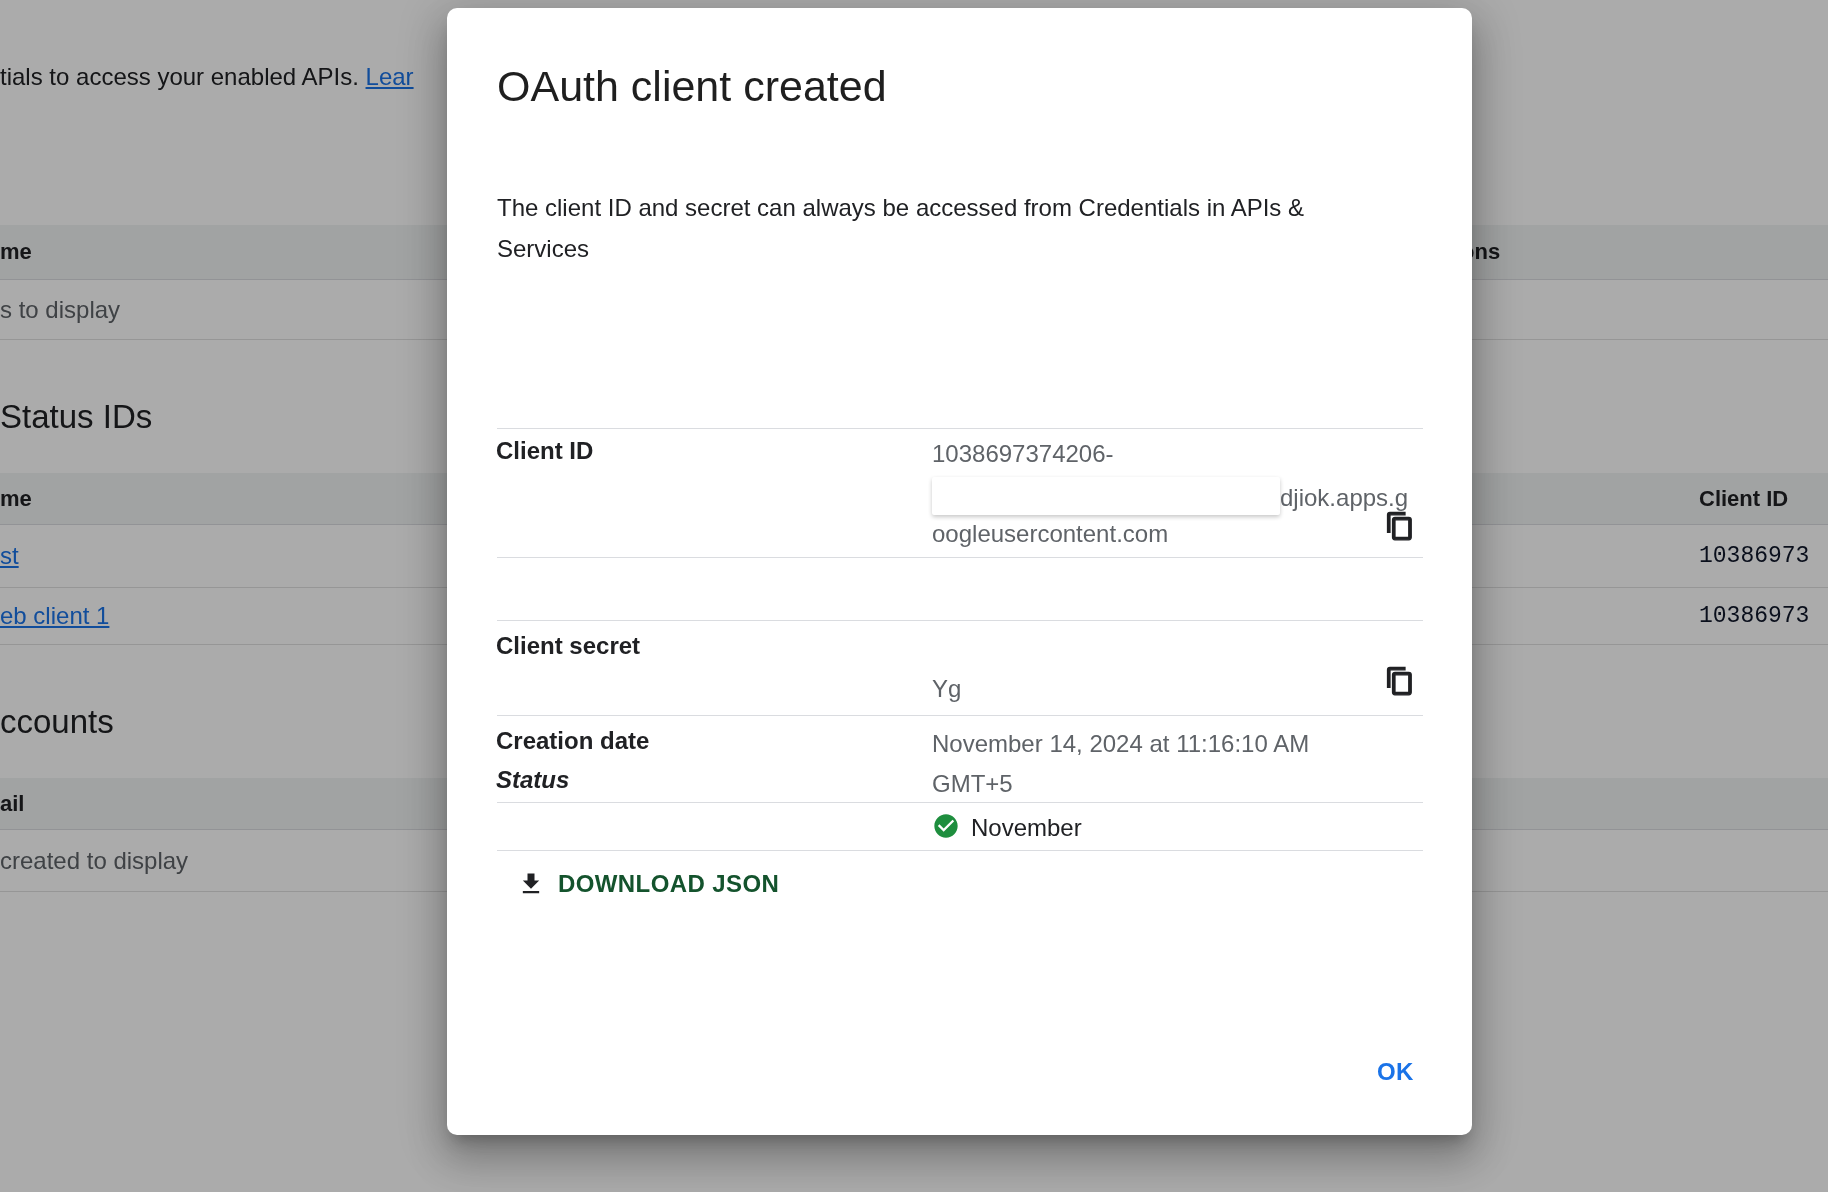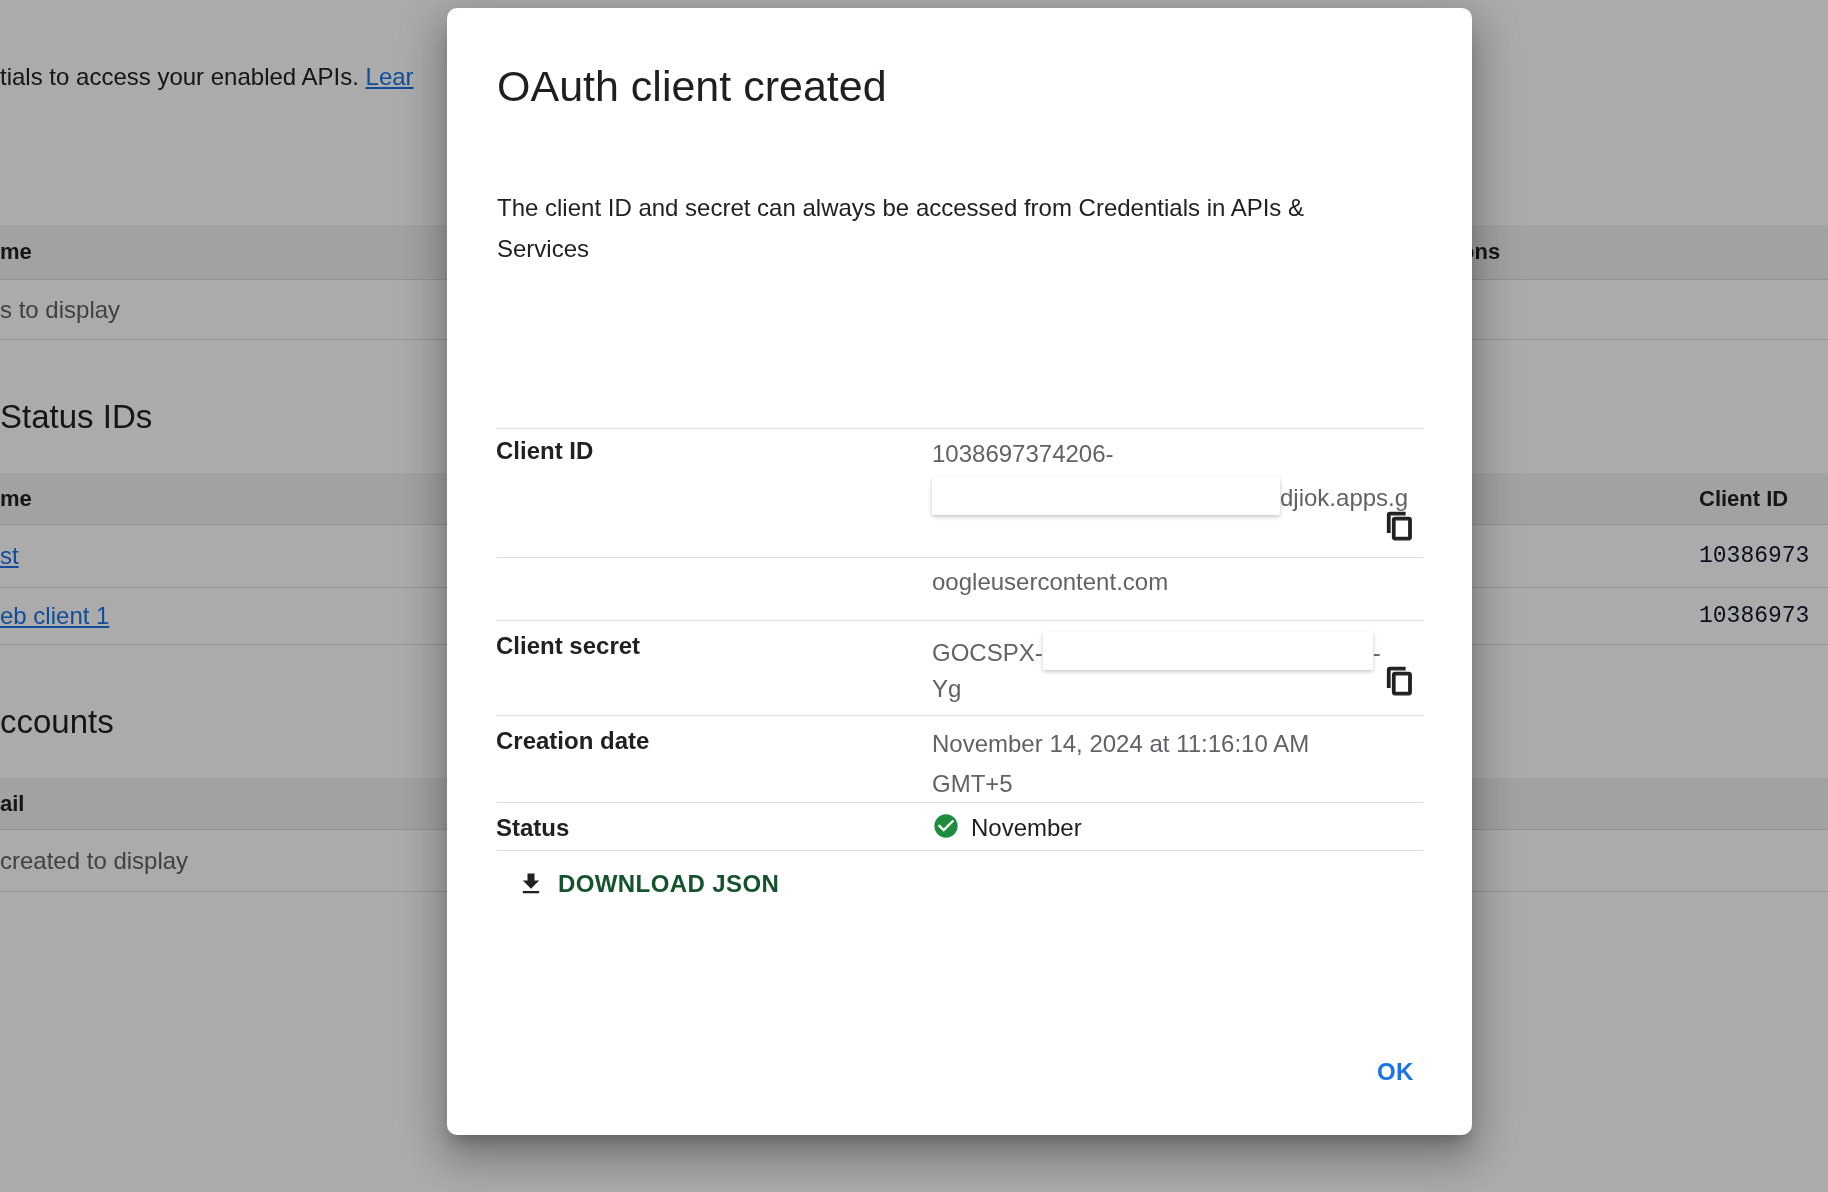--- a/index.html
+++ b/index.html
@@ -98,48 +98,47 @@
 
   <div class="dlg-title">OAuth client created</div>
   <div class="dlg-desc">The client ID and secret can always be accessed from Credentials in APIs &amp; Services</div>
 
 
   <div class="hr" style="top:420px;"></div>
 
   <div class="kv-label" style="top:429px;">Client ID</div>
   <div class="kv-line" style="top:429px;">1038697374206-</div>
   <div class="kv-line" style="top:469px;"><span class="redact" style="width:348px;"></span><span>djiok.apps.g</span></div>
-  <div class="kv-line" style="top:509px;margin-top:48px;">oogleusercontent.com</div>
+  <div class="kv-line" style="top:509px;">oogleusercontent.com</div>
   <span class="copy-btn" style="top:503px;">
     <svg viewBox="0 0 24 24" width="30" height="30">
         <path fill="#202124" stroke="#202124" stroke-width="1" d="M16 1H4c-1.1 0-2 .9-2 2v14h2V3h12V1zm3 4H8c-1.1 0-2 .9-2 2v14c0 1.1.9 2 2 2h11c1.1 0 2-.9 2-2V7c0-1.1-.9-2-2-2zm0 16H8V7h11v14z"></path>
       </svg>
   </span>
 
   <div class="hr" style="top:549px;"></div>
   <div class="hr" style="top:612px;"></div>
 
   <div class="kv-label" style="top:624px;">Client secret</div>
-  <div class="kv-line" style="top:624px;"><span>GOCSPX-</span><span class="redact" style="width:330px;"></span><span>-</span></div>
   <div class="kv-line" style="top:664px;">Yg</div>
   <span class="copy-btn" style="top:658px;">
     <svg viewBox="0 0 24 24" width="30" height="30">
         <path fill="#202124" stroke="#202124" stroke-width="1" d="M16 1H4c-1.1 0-2 .9-2 2v14h2V3h12V1zm3 4H8c-1.1 0-2 .9-2 2v14c0 1.1.9 2 2 2h11c1.1 0 2-.9 2-2V7c0-1.1-.9-2-2-2zm0 16H8V7h11v14z"></path>
       </svg>
   </span>
 
   <div class="hr" style="top:707px;"></div>
 
   <div class="kv-label" style="top:719px;">Creation date</div>
   <div class="kv-line" style="top:719px;">November 14, 2024 at 11:16:10 AM</div>
   <div class="kv-line" style="top:759px;">GMT+5</div>
 
   <div class="hr" style="top:794px;"></div>
 
-  <div class="kv-label" style="top:806px;">Status</div>
+  <div class="kv-label" style="top:758px;font-style:italic;">Status</div>
   <span class="status-check">
     <svg viewBox="0 0 24 24" width="28" height="28">
         <path fill="#1e8e3e" d="M12 2C6.48 2 2 6.48 2 12s4.48 10 10 10 10-4.48 10-10S17.52 2 12 2zm-2 15l-5-5 1.41-1.41L10 14.17l7.59-7.59L19 8l-9 9z"></path>
       </svg>
   </span>
   <span class="status-text">November</span>
 
   <div class="hr" style="top:842px;"></div>
 
   <button class="dl-btn">

